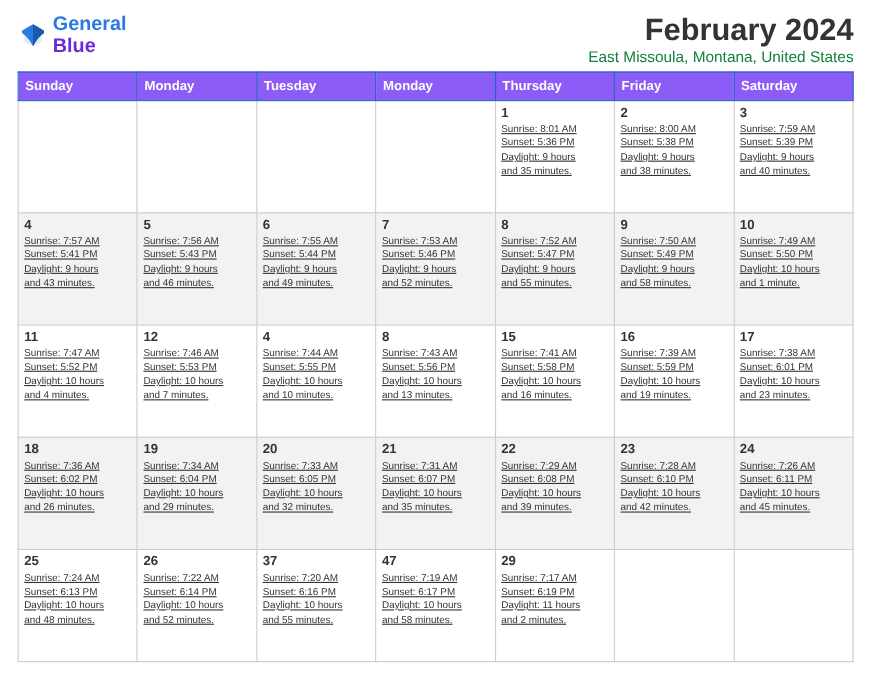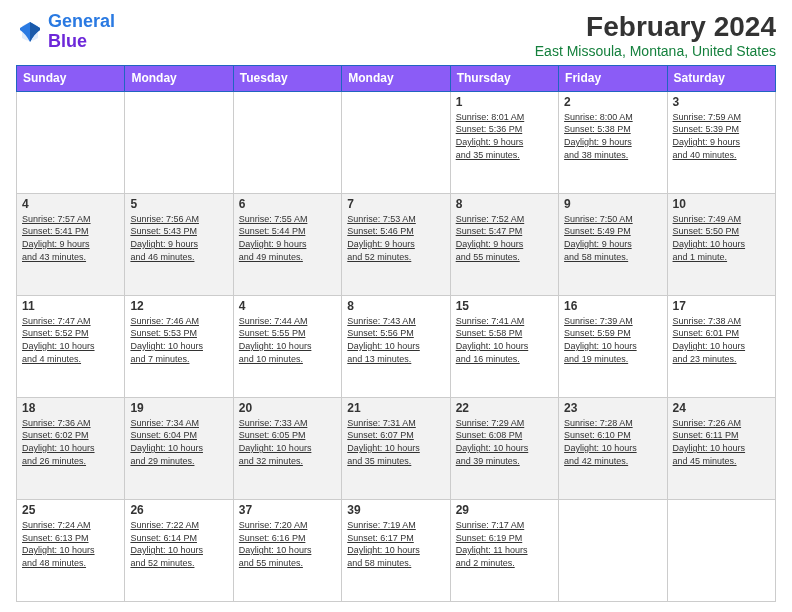--- a/index.html
+++ b/index.html
@@ -255,21 +255,21 @@
           </td>
           <td>
             <span class="day-num">26</span>
             <div class="day-detail">Sunrise: 7:22 AM<br>Sunset: 6:14 PM<br>Daylight: 10 hours<br>and 52 minutes.</div>
           </td>
           <td>
             <span class="day-num">37</span>
             <div class="day-detail">Sunrise: 7:20 AM<br>Sunset: 6:16 PM<br>Daylight: 10 hours<br>and 55 minutes.</div>
           </td>
           <td>
-            <span class="day-num">39</span>
+            <span class="day-num">47</span>
             <div class="day-detail">Sunrise: 7:19 AM<br>Sunset: 6:17 PM<br>Daylight: 10 hours<br>and 58 minutes.</div>
           </td>
           <td>
             <span class="day-num">29</span>
             <div class="day-detail">Sunrise: 7:17 AM<br>Sunset: 6:19 PM<br>Daylight: 11 hours<br>and 2 minutes.</div>
           </td>
           <td class="empty-cell"></td>
           <td class="empty-cell"></td>
         </tr>
       </tbody>

